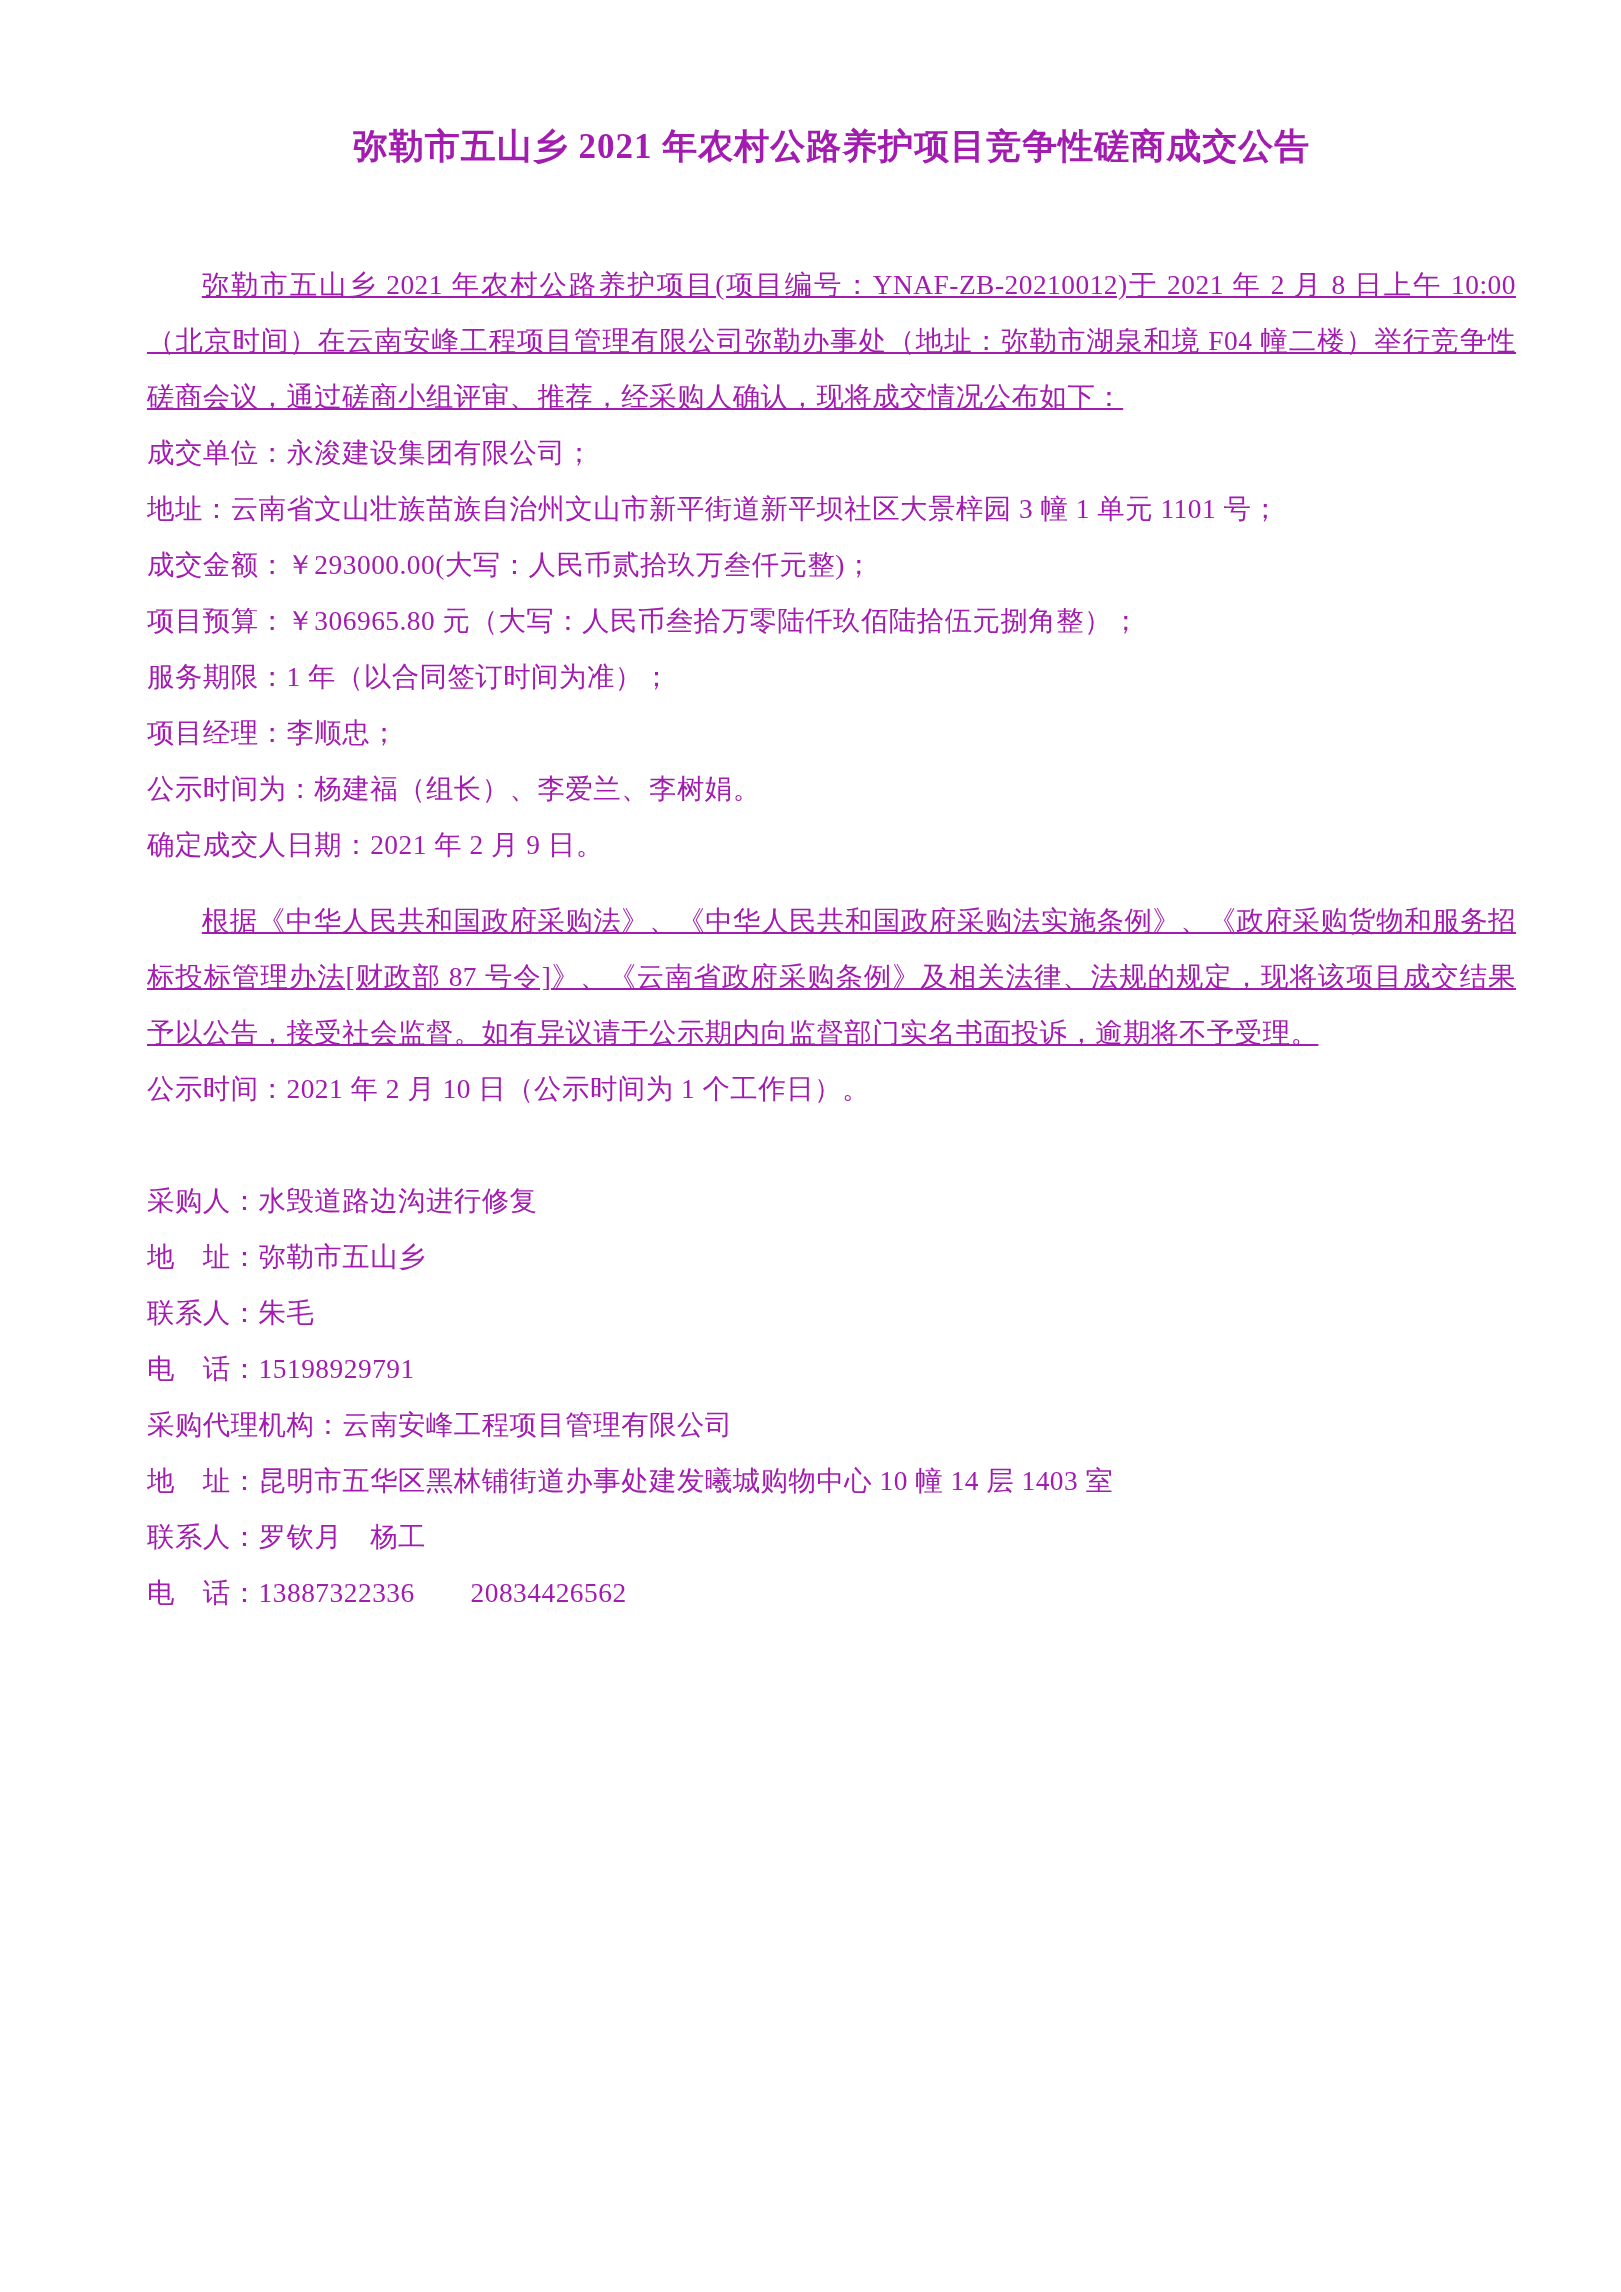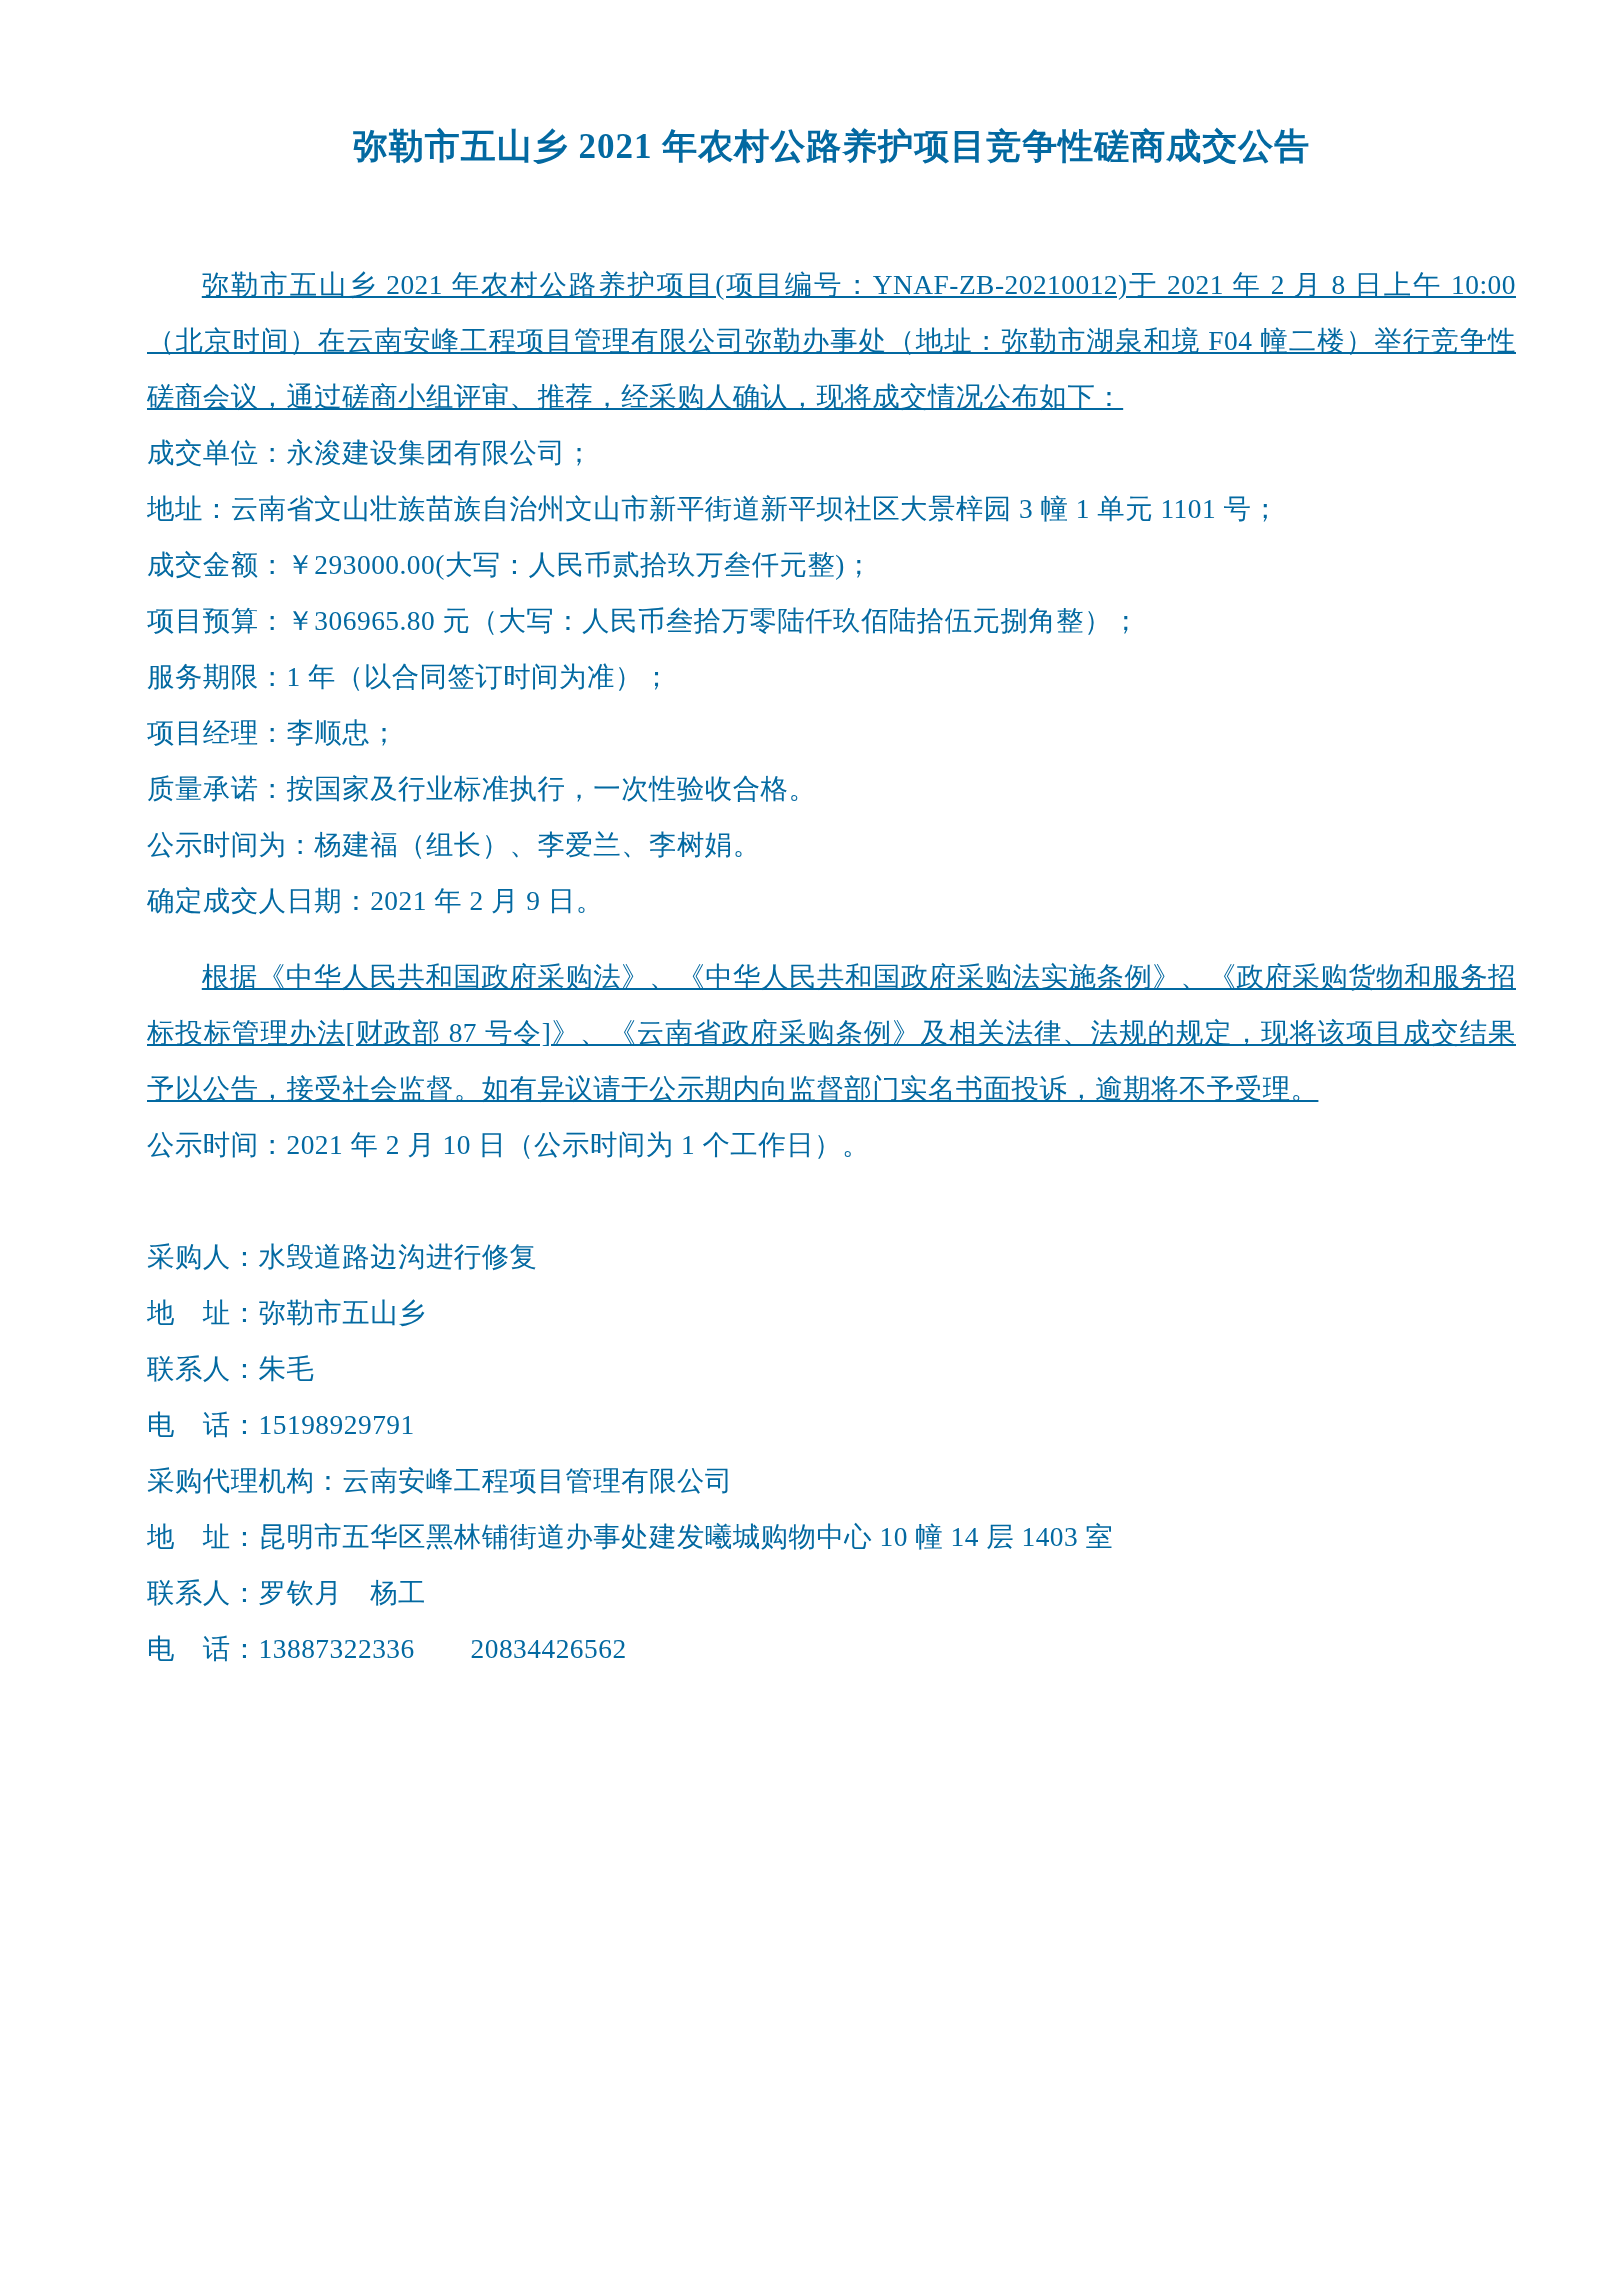--- a/index.html
+++ b/index.html
@@ -3,21 +3,21 @@
 <meta charset="utf-8">
 <style>
   * { margin: 0; padding: 0; box-sizing: border-box; }
   html, body { background: #ffffff; }
   .page {
     position: relative;
     width: 1621px;
     height: 2293px;
     margin: 0 auto;
     background: #ffffff;
-    color: #0369a1;
+    color: #a21caf;
     font-family: "Liberation Serif", "DejaVu Serif", serif;
     font-size: 27.4px;
     line-height: 56px;
     padding: 116px 105px 0 147px;
     overflow: hidden;
   }
   .title {
     font-size: 35px;
     font-weight: bold;
     text-align: center;
@@ -41,21 +41,20 @@
   <h1 class="title">弥勒市五山乡 2021 年农村公路养护项目竞争性磋商成交公告</h1>
 
   <p class="para indent">弥勒市五山乡 2021 年农村公路养护项目(项目编号：YNAF-ZB-20210012)于 2021 年 2 月 8 日上午 10:00（北京时间）在云南安峰工程项目管理有限公司弥勒办事处（地址：弥勒市湖泉和境 F04 幢二楼）举行竞争性磋商会议，通过磋商小组评审、推荐，经采购人确认，现将成交情况公布如下：</p>
 
   <p class="para">成交单位：永浚建设集团有限公司；</p>
   <p class="para">地址：云南省文山壮族苗族自治州文山市新平街道新平坝社区大景梓园 3 幢 1 单元 1101 号；</p>
   <p class="para">成交金额：￥293000.00(大写：人民币贰拾玖万叁仟元整)；</p>
   <p class="para">项目预算：￥306965.80 元（大写：人民币叁拾万零陆仟玖佰陆拾伍元捌角整）；</p>
   <p class="para">服务期限：1 年（以合同签订时间为准）；</p>
   <p class="para">项目经理：李顺忠；</p>
-  <p class="para">质量承诺：按国家及行业标准执行，一次性验收合格。</p>
   <p class="para">公示时间为：杨建福（组长）、李爱兰、李树娟。</p>
   <p class="para">确定成交人日期：2021 年 2 月 9 日。</p>
 
   <p class="para indent legal">根据《中华人民共和国政府采购法》、《中华人民共和国政府采购法实施条例》、《政府采购货物和服务招标投标管理办法[财政部 87 号令]》、《云南省政府采购条例》及相关法律、法规的规定，现将该项目成交结果予以公告，接受社会监督。如有异议请于公示期内向监督部门实名书面投诉，逾期将不予受理。</p>
 
   <p class="para">公示时间：2021 年 2 月 10 日（公示时间为 1 个工作日）。</p>
 
   <div class="contact-block">
     <p class="para">采购人：水毁道路边沟进行修复</p>
     <p class="para">地　址：弥勒市五山乡</p>

